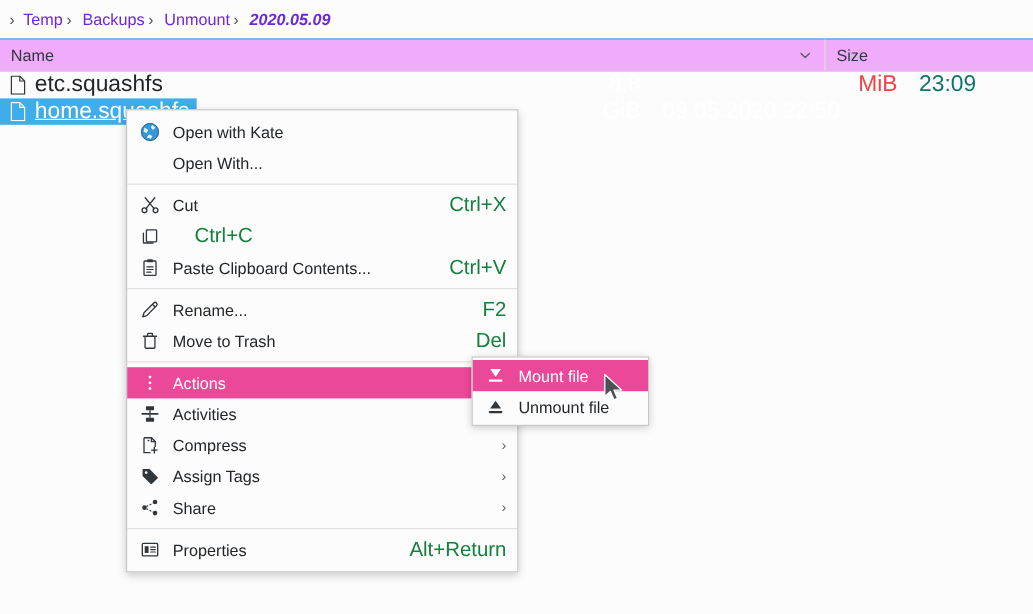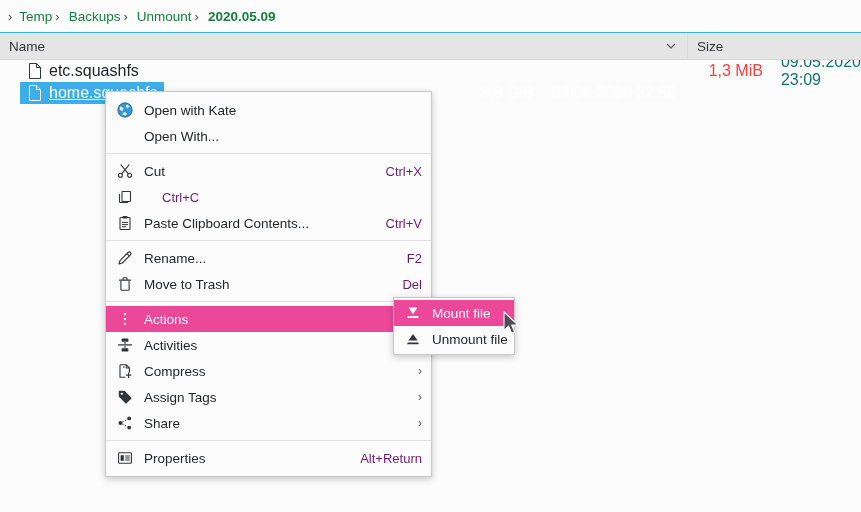--- a/index.html
+++ b/index.html
@@ -24,34 +24,34 @@
   }
   .crumb-sep {
     color: #4d4d4d;
     font-size: 13px;
     padding: 0 6px 0 0;
     display: inline-block;
     line-height: 1;
   }
   .crumb-sep:first-child { padding-right: 4px; }
   .crumb {
-    color: #15803d;
+    color: #6d28d9;
     padding: 2px 3px;
     white-space: nowrap;
     border-radius: 2px;
   }
-  .crumb.bold { font-weight: bold; }
+  .crumb.bold { font-weight: bold; font-style: italic; }
 
   
   #column-header {
     position: relative;
     height: 28px;
     display: flex;
     align-items: stretch;
-    background: #e5e5e5;
+    background: #f0abfc;
     border-top: 1px solid #3daee9;
     border-bottom: 1px solid #d6d6d6;
   }
   .col {
     display: flex;
     align-items: center;
     font-size: 13.5px;
     color: #31363b;
     padding: 0 9px;
     position: relative;
@@ -63,24 +63,23 @@
   #sort-chevron {
     width: 14px; height: 14px;
     display: flex; align-items: center; justify-content: center;
     color: #5a5f63;
   }
 
   
   #file-list { background: #fcfcfc; }
   .file-row {
     display: flex;
-    align-items: center;
+    align-items: flex-end;
     height: 22px;
-    font-size: 16px;
-    margin-left: 20px;
+    font-size: 19px;
   }
   .file-row.selected { background: #3daee9; color: #ffffff; }
   .cell-name {
     width: 687px;
     display: flex;
     align-items: center;
     gap: 7px;
     padding-left: 8px;
     overflow: hidden;
     white-space: nowrap;
@@ -128,43 +127,43 @@
   }
   .menu-item.highlight { background: #ec4899; color: #ffffff; }
   .mi-icon {
     width: 18px; height: 18px;
     flex: none;
     display: flex; align-items: center; justify-content: center;
     margin-right: 10px;
   }
   .mi-label { flex: 1; white-space: nowrap; }
   .mi-shortcut {
-    color: #701a75;
-    font-size: 13px;
+    color: #15803d;
+    font-size: 17px;
     padding-left: 18px;
     white-space: nowrap;
   }
   .mi-arrow {
     width: 14px;
     display: flex; align-items: center; justify-content: flex-end;
     color: #5f6468;
     font-size: 12px;
   }
   .menu-item.highlight .mi-arrow { color: #ffffff; }
   .menu-sep {
     height: 1px;
     background: #e0e0e0;
     margin: 4px 0;
   }
 
   
   #submenu {
     position: absolute;
     left: 393px; top: 297px;
-    width: 122px;
+    width: 148px;
     background: #fcfcfc;
     border: 1px solid #c8c8c8;
     box-shadow: 0 2px 7px rgba(0,0,0,0.22);
     padding: 2px 0;
     z-index: 30;
   }
   #submenu .menu-item { height: 26px; }
 
   
   #mouse-cursor {

